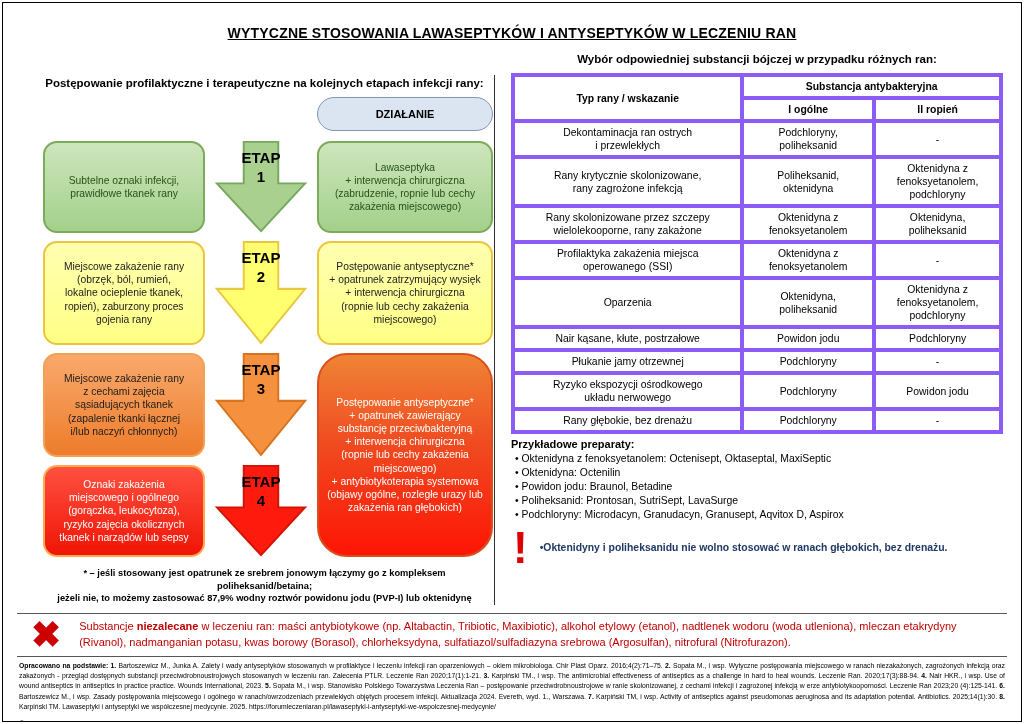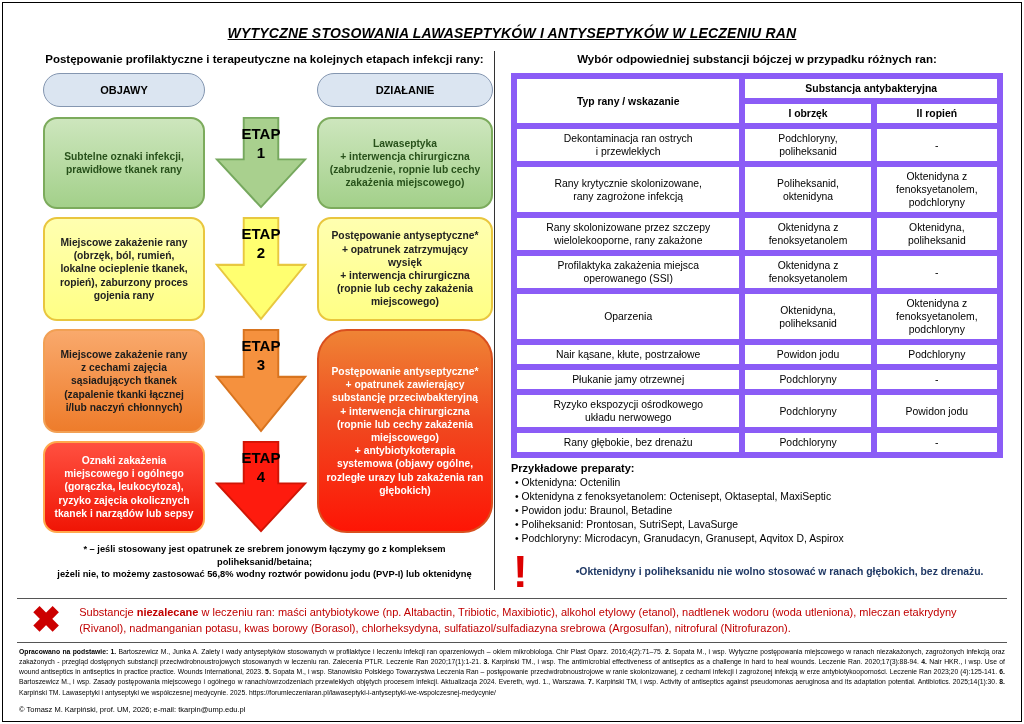--- a/index.html
+++ b/index.html
@@ -1,52 +1,52 @@
 <!DOCTYPE html>
 <html><head>
 <meta charset="utf-8">
 <style>
   html,body{margin:0;padding:0;background:#fff;}
   body{width:1024px;height:724px;position:relative;font-family:"Liberation Sans",sans-serif;color:#000;}
   .frame{position:absolute;inset:2px;border:1.5px solid #000;box-sizing:border-box;padding:8px 14px 4px;overflow:hidden;}
-  .page-title{text-align:center;font-size:14px;font-weight:bold;text-decoration:underline;margin:14px 0 10px 0;letter-spacing:.2px;font-style:italic;}
+  .page-title{text-align:center;font-size:14px;font-weight:bold;text-decoration:underline;margin:14px 0 10px 0;letter-spacing:.2px;}
   .main{display:flex;align-items:stretch;}
-  .left-panel{width:478px;border-right:1.2px solid #333;padding:0 8px 0 26px;box-sizing:border-box;}
+  .left-panel{width:478px;border-right:1.2px solid #333;padding:0 8px 0 26px;box-sizing:border-box;margin-top:24px;}
   .right-panel{flex:1;padding:0 4px 0 16px;box-sizing:border-box;}
   .section-title{font-size:11.5px;font-weight:bold;text-align:center;margin:2px 0 8px 0;}
   
   .fc-grid{display:grid;grid-template-columns:162px 112px 176px;justify-content:space-between;grid-auto-rows:auto;row-gap:8px;}
   .ovals{display:grid;grid-template-columns:162px 112px 176px;justify-content:space-between;margin-bottom:10px;}
   .oval{height:32px;border-radius:17px;background:#dbe5f1;border:1.5px solid #8496b0;display:flex;align-items:center;justify-content:center;font-weight:bold;font-size:11px;}
-  .box{border-radius:14px;display:flex;align-items:center;justify-content:center;text-align:center;font-weight:bold;font-size:10.3px;line-height:1.28;padding:6px 7px;box-sizing:border-box;white-space:pre-line;}
+  .box{border-radius:14px;display:flex;align-items:center;justify-content:center;text-align:center;font-weight:normal;font-size:10.3px;line-height:1.28;padding:6px 7px;box-sizing:border-box;white-space:pre-line;}
   .r1{height:92px;} .r2{height:104px;} .r3{height:104px;} .r4{height:92px;}
   .box.green{background:linear-gradient(#cde6bd,#a3d08a);border:2px solid #7cab5c;color:#28511b;}
   .box.yellow{background:linear-gradient(#ffffb0,#ffff85);border:2px solid #e9c63e;color:#222;}
   .box.orange{background:linear-gradient(#f9a96c,#ee7c2b);border:2px solid #f2a054;color:#1c1c1c;}
   .box.red{background:linear-gradient(#ff5040,#f01505);border:2px solid #ffa94d;color:#fff;}
   .box.tall{grid-column:3;grid-row:3 / span 2;height:auto;border-radius:30px;background:linear-gradient(#ef8435 0%,#f04a20 45%,#fe1505 100%);border:2px solid #d94f1e;color:#fff;}
   .arrow-cell{position:relative;display:flex;align-items:stretch;justify-content:center;}
   .arrow-cell svg{width:96px;height:100%;}
   .arrow-label{position:absolute;top:8px;left:0;right:0;text-align:center;font-weight:bold;font-size:15px;line-height:1.25;color:#000;}
   .arrow-label span{display:block;}
   .fc-footnote{margin-top:10px;text-align:center;font-size:9.3px;font-weight:bold;line-height:1.35;white-space:pre-line;}
   
   table.subst{width:100%;border-collapse:collapse;margin:0 0 4px 0;}
-  table.subst th,table.subst td{border:6px solid #8b5cf6;text-align:center;vertical-align:middle;font-size:10.4px;line-height:1.25;padding:3px 4px;white-space:pre-line;}
+  table.subst th,table.subst td{border:4px solid #8b5cf6;text-align:center;vertical-align:middle;font-size:10.4px;line-height:1.25;padding:3px 4px;white-space:pre-line;}
   table.subst th{font-weight:bold;}
   .col-type{width:47%;} .col-first{width:27%;} .col-second{width:26%;}
   
   .prep-title{font-weight:bold;font-size:11px;margin:4px 0 3px 0;}
   ul.prep-list{list-style:none;margin:0;padding:0 0 0 4px;}
   ul.prep-list li{font-size:10.4px;margin:3px 0;padding-left:11px;text-indent:-11px;}
   ul.prep-list li::before{content:"\2022  ";}
   
   .warn{display:flex;gap:12px;align-items:center;margin-top:9px;}
   .warn-icon{color:#dd0000;font-weight:900;font-size:44px;line-height:.85;flex:0 0 auto;padding-left:2px;}
-  .warn-lines{color:#1f3864;font-weight:bold;font-size:10.4px;line-height:1.35;margin-left:36px;}
+  .warn-lines{color:#1f3864;font-weight:bold;font-size:10.4px;line-height:1.35;}
   .warn-line{padding-left:12px;text-indent:-12px;margin:2px 0;}
   .warn-line::before{content:"\2022 ";}
   
   .notrec-bar{margin-top:8px;border-top:1.5px solid #555;border-bottom:1.5px solid #555;padding:5px 14px;display:flex;align-items:center;gap:18px;}
   .x-icon{color:#cc0000;font-size:36px;font-weight:900;line-height:.9;flex:0 0 auto;}
   .notrec-text{color:#c00000;font-size:11px;line-height:1.4;font-weight:500;}
   
   .refs{font-size:6.8px;line-height:1.5;text-align:justify;margin:4px 2px 0 2px;color:#000;}
   .copyright{font-size:7.5px;margin:7px 2px 0 2px;}
 </style>
@@ -56,21 +56,20 @@
 <div class="frame">
 
   <div class="page-title">WYTYCZNE STOSOWANIA LAWASEPTYKÓW I ANTYSEPTYKÓW W LECZENIU RAN</div>
 
   <div class="main">
 
     <div class="left-panel">
       <div class="section-title">Postępowanie profilaktyczne i terapeutyczne na kolejnych etapach infekcji rany:</div>
 
       <div class="ovals">
-        <div class="oval" style="grid-column:1">OBJAWY</div>
         <div class="oval" style="grid-column:3">DZIAŁANIE</div>
       </div>
 
       <div class="fc-grid">
 
         <div class="box green r1" style="grid-column:1;grid-row:1">Subtelne oznaki infekcji,
 prawidłowe tkanek rany</div>
         <div class="arrow-cell r1" style="grid-column:2;grid-row:1">
           <svg viewBox="0 0 100 100" preserveAspectRatio="none">
             <polygon points="32,1 68,1 68,46 96,46 50,98 4,46 32,46" fill="#a9d08e" stroke="#76a85e" stroke-width="2"></polygon>
@@ -134,34 +133,34 @@
             <polygon points="32,1 68,1 68,46 96,46 50,98 4,46 32,46" fill="#fe1b0e" stroke="#d01505" stroke-width="2"></polygon>
           </svg>
           <div class="arrow-label">
             <span>ETAP</span>
             <span>4</span>
           </div>
         </div>
       </div>
 
       <div class="fc-footnote">* – jeśli stosowany jest opatrunek ze srebrem jonowym łączymy go z kompleksem poliheksanid/betaina;
-jeżeli nie, to możemy zastosować 56,8% wodny roztwór powidonu jodu (PVP-I) lub oktenidynę</div>
+jeżeli nie, to możemy zastosować 87,9% wodny roztwór powidonu jodu (PVP-I) lub oktenidynę</div>
     </div>
 
     <div class="right-panel">
       <div class="section-title">Wybór odpowiedniej substancji bójczej w przypadku różnych ran:</div>
 
       <table class="subst">
         <thead>
           <tr>
             <th class="col-type" rowspan="2">Typ rany / wskazanie</th>
             <th colspan="2">Substancja antybakteryjna</th>
           </tr>
           <tr>
-            <th class="col-first">I obrzęk</th>
+            <th class="col-first">I ogólne</th>
             <th class="col-second">II ropień</th>
           </tr>
         </thead>
         <tbody>
             <tr>
               <td>Dekontaminacja ran ostrych
 i przewlekłych</td>
               <td>Podchloryny,
 poliheksanid</td>
               <td>-</td>
@@ -217,22 +216,22 @@
             <tr>
               <td>Rany głębokie, bez drenażu</td>
               <td>Podchloryny</td>
               <td>-</td>
             </tr>
           </tbody>
       </table>
 
       <div class="prep-title">Przykładowe preparaty:</div>
       <ul class="prep-list">
+          <li>Oktenidyna z fenoksyetanolem: Octenisept, Oktaseptal, MaxiSeptic</li>
           <li>Oktenidyna: Octenilin</li>
-          <li>Oktenidyna z fenoksyetanolem: Octenisept, Oktaseptal, MaxiSeptic</li>
           <li>Powidon jodu: Braunol, Betadine</li>
           <li>Poliheksanid: Prontosan, SutriSept, LavaSurge</li>
           <li>Podchloryny: Microdacyn, Granudacyn, Granusept, Aqvitox D, Aspirox</li>
         </ul>
 
       <div class="warn">
         <div class="warn-icon">!</div>
         <div class="warn-lines">
             <div class="warn-line"><span>Oktenidyny i poliheksanidu nie wolno stosować w ranach głębokich, bez drenażu.</span></div>
           </div>

